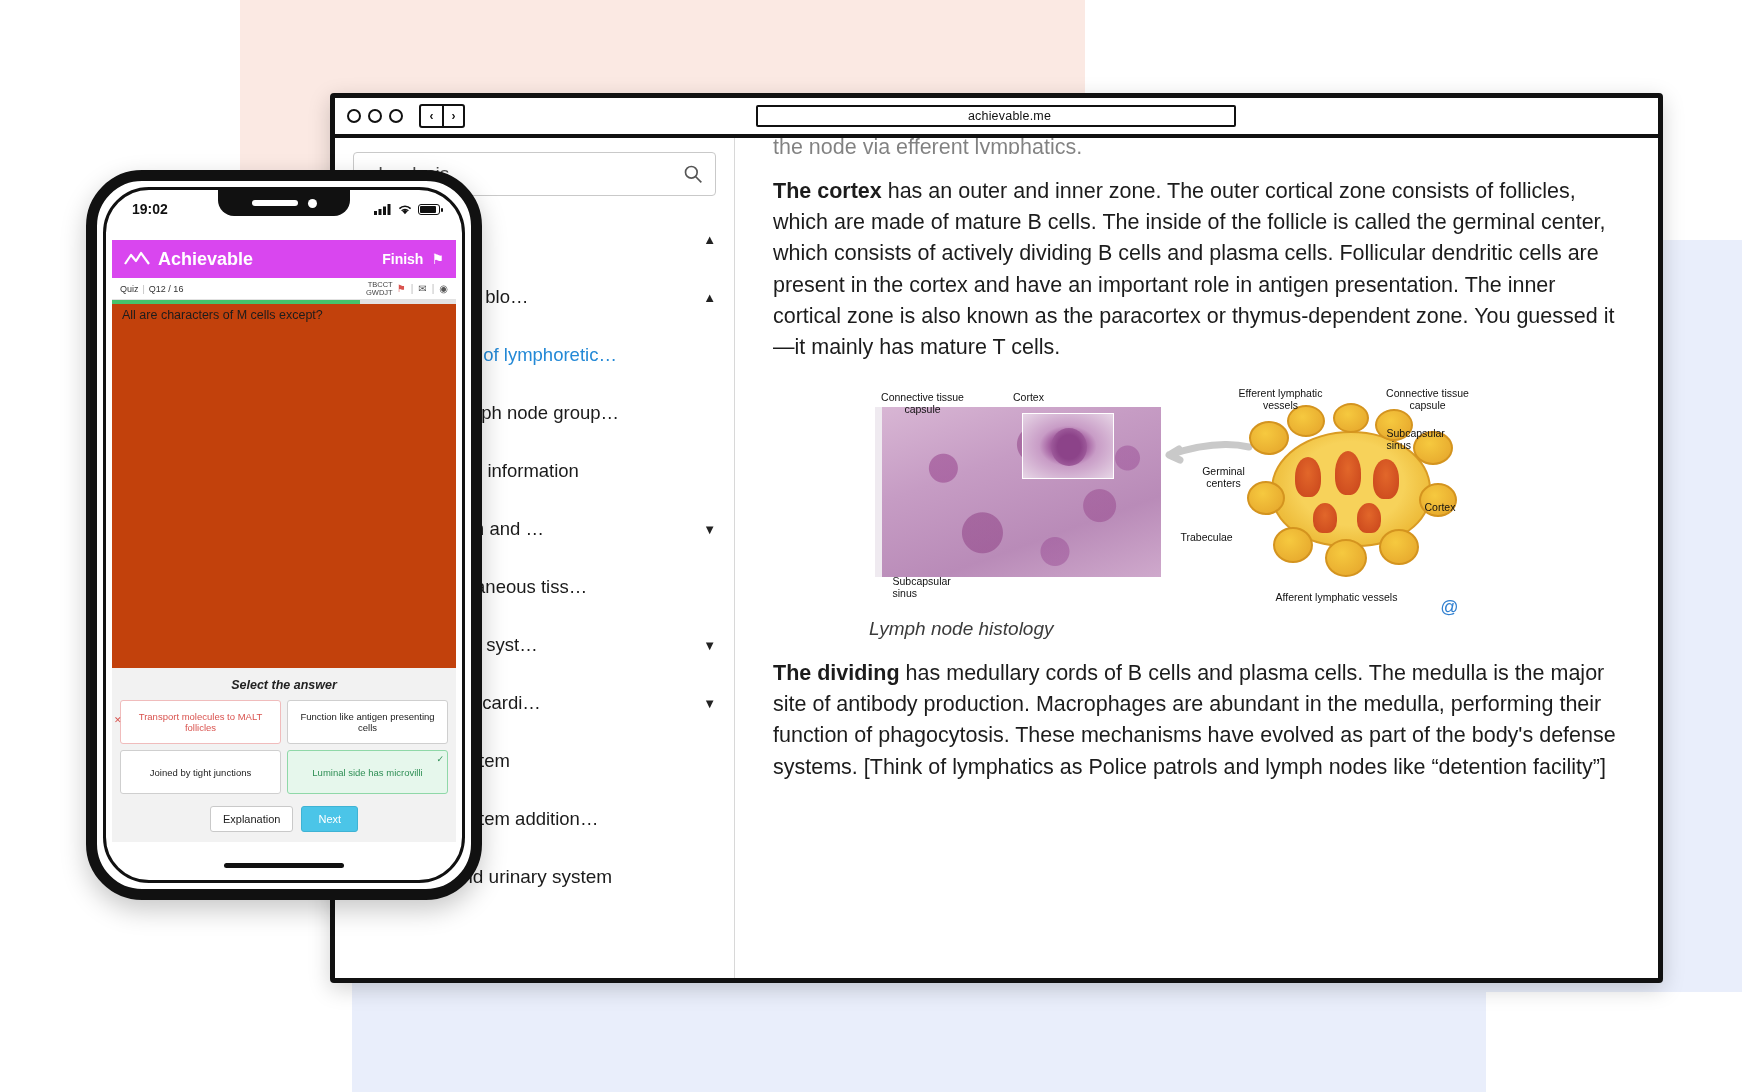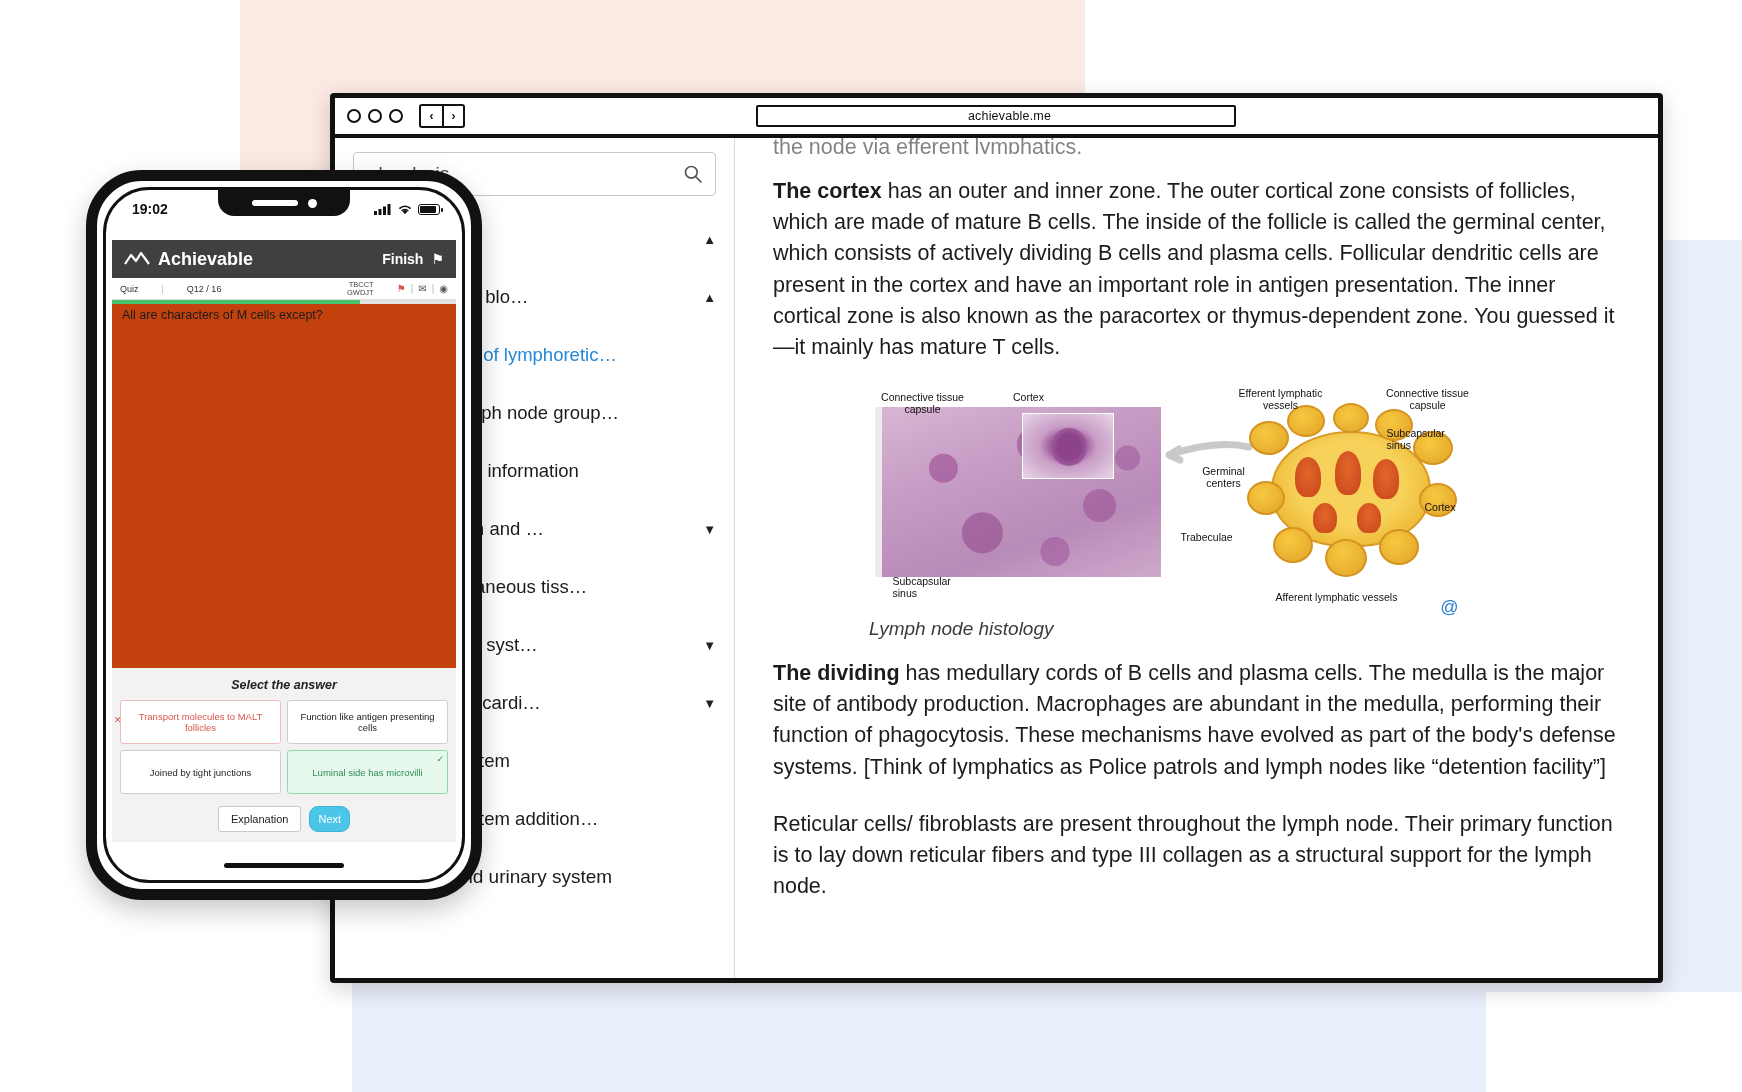--- a/index.html
+++ b/index.html
@@ -203,31 +203,31 @@
   .status-right { display: flex; align-items: center; gap: 5px; }
   .batt { width: 22px; height: 11px; border: 1.5px solid #111; border-radius: 3px; position: relative; }
   .batt::after { content:""; position:absolute; left:1px; top:1px; bottom:1px; width: 16px; background:#111; border-radius:1px;}
   .batt::before { content:""; position:absolute; right:-3.5px; top:3px; width:2px; height:4px; background:#111; border-radius:1px;}
 
   .app {
     position: absolute; left: 6px; right: 6px; top: 50px; bottom: 38px;
     background: #f7f7f7; display: flex; flex-direction: column;
   }
   .app-bar {
-    height: 38px; background: #404040; display: flex; align-items: center;
+    height: 38px; background: #d946ef; display: flex; align-items: center;
     padding: 0 12px; gap: 8px; color: #fff;
   }
   .app-logo { width: 26px; height: 16px; }
   .app-title { font-size: 18px; font-weight: bold; flex: 1; }
   .app-finish { font-size: 14px; font-weight: bold; }
   .flag { font-size: 14px; }
 
   .quiz-bar {
     height: 22px; background: #fff; display: flex; align-items: center;
-    padding: 0 8px; font-size: 9px; color: #333; gap: 23px;
+    padding: 0 8px; font-size: 9px; color: #333; gap: 4px;
     border-bottom: 1px solid #e2e2e2;
   }
   .quiz-bar .sep { color: #bbb; }
   .quiz-bar .code { margin-left: auto; text-align: right; line-height: 1.05; font-size: 7.5px; color: #444; }
   .quiz-icons { display: flex; align-items: center; gap: 5px; font-size: 10px; color: #555; }
   .progress { height: 4px; background: #e3e3e3; }
   .progress > div { height: 100%; width: 72%; background: #46c36b; }
 
   .question {
     padding: 4px 10px; font-size: 12.5px; color: #1c1c1c; background: #c2410c;
@@ -245,22 +245,22 @@
   .opt.correct { border-color: #8fd8a8; background: #e6f7ec; color: #2f8f55; }
   .opt .mark { position: absolute; font-size: 9px; }
   .opt .mark.x { left: -7px; top: 14px; color: #d9534f; }
   .opt .mark.check { right: 3px; top: 3px; color: #2f8f55; }
   .opt-actions { display: flex; align-items: center; justify-content: center; gap: 8px; margin-top: 12px; }
   .btn-expl {
     background: #fff; border: 1px solid #c9c9c9; border-radius: 3px;
     font-size: 11px; color: #222; padding: 6px 12px;
   }
   .btn-next {
-    background: #4bc5e8; border: 1px solid #3fb3d4; border-radius: 9px;
-    font-size: 11px; color: #fff; padding: 6px 8px;
+    background: #4bc5e8; border: 1px solid #3fb3d4; border-radius: 3px;
+    font-size: 11px; color: #fff; padding: 6px 16px;
   }
   .home-ind {
     position: absolute; bottom: 12px; left: 50%; transform: translateX(-50%);
     width: 120px; height: 5px; border-radius: 3px; background: #111;
   }
 </style>
 </head>
 <body>
 
 <div class="stage">
@@ -392,21 +392,20 @@
             <div class="fig-label" style="left:18px; top:186px;width:80px;">Subcapsular sinus</div>
             <div class="fig-label" style="left:398px;top:202px;width:128px; text-align:center;">Afferent lymphatic vessels</div>
 
             <div class="fig-at">@</div>
           </div>
           <div class="fig-caption">Lymph node histology</div>
         </div>
 
         <p><b>The dividing</b><span> has medullary cords of B cells and plasma cells. The medulla is the major site of antibody production. Macrophages are abundant in the medulla, performing their function of phagocytosis. These mechanisms have evolved as part of the body's defense systems. [Think of lymphatics as Police patrols and lymph nodes like “detention facility”]</span></p>
 
-        <p>Reticular cells/ fibroblasts are present throughout the lymph node. Their primary function is to lay down reticular fibers and type III collagen as a structural support for the lymph node.</p>
       </div>
     </div>
   </div>
 
   <div class="phone">
     <div class="phone-inner">
 
       <div class="status">
         <span>19:02</span>
         <span class="status-right">

